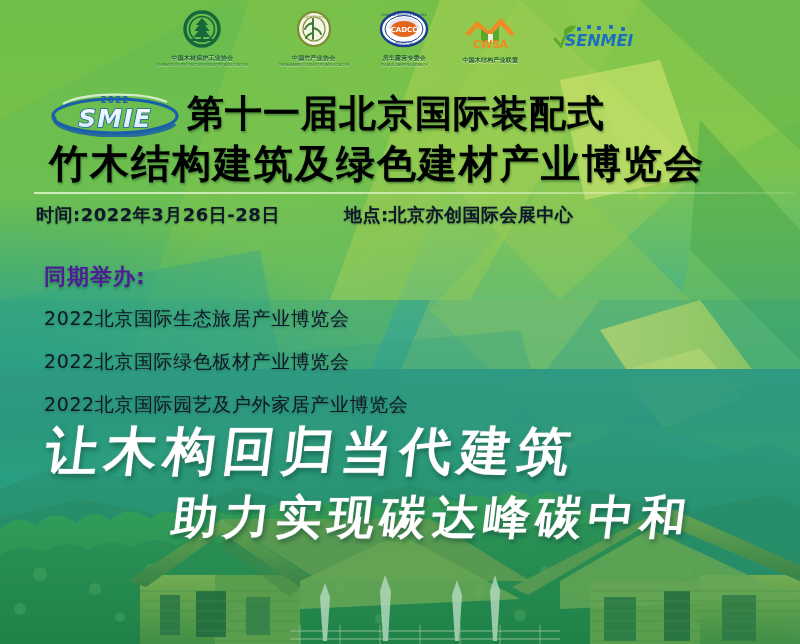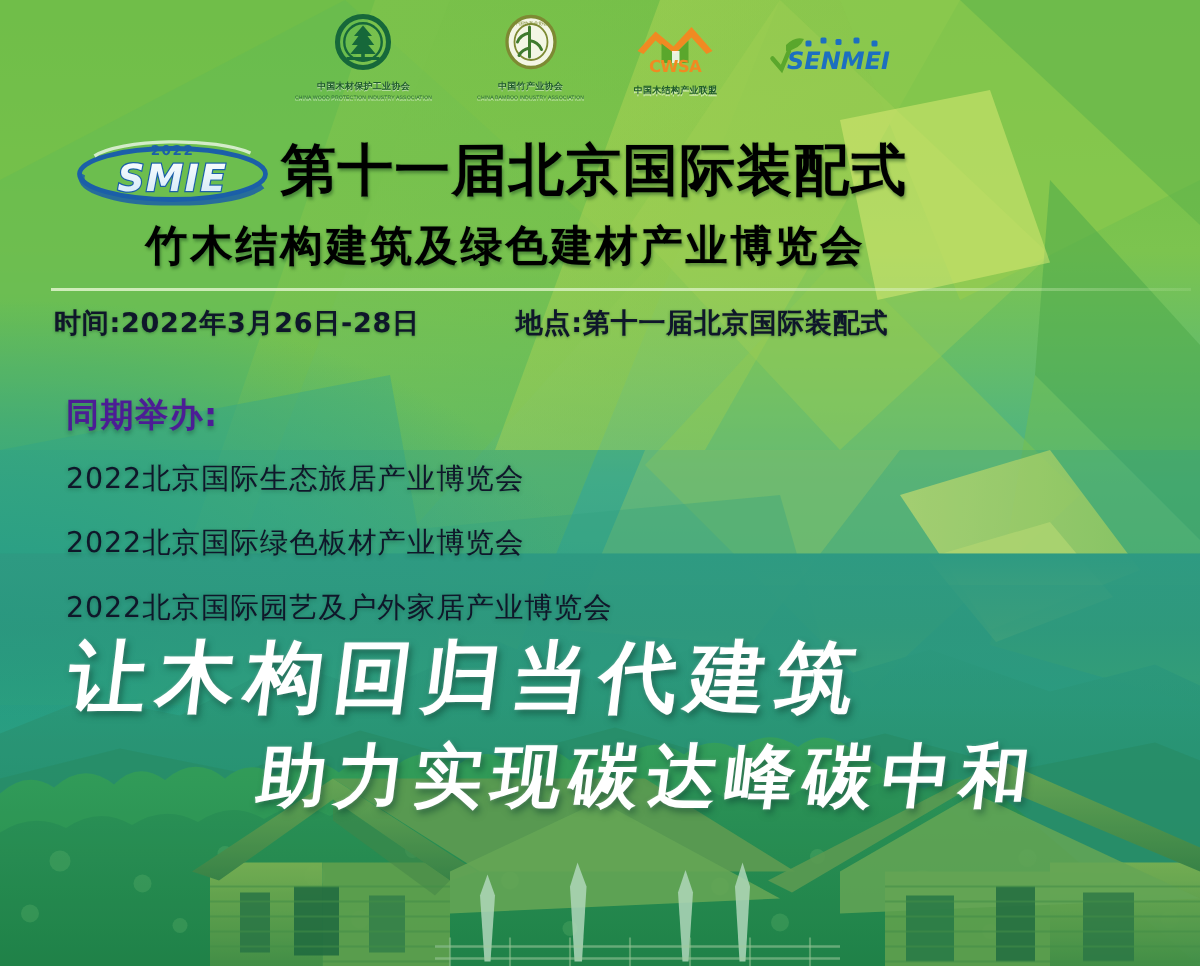--- a/index.html
+++ b/index.html
@@ -81,21 +81,21 @@
     font-size:37px;
     line-height:44px;
     color:#000000;
     letter-spacing:1px;
     text-shadow:1px 2px 2px rgba(25,70,30,.40), 0 0 1px rgba(30,80,35,.5);
     white-space:nowrap;
   }
   .title-line2{
     padding-left:34px;margin-top:2px;
   }
-  .title-line2 .t-main{font-size:28px;letter-spacing:2px;margin-left:48px;}
+  .title-line2 .t-main{font-size:39px;letter-spacing:2px;}
 
   .rule{
     position:absolute;left:34px;top:192px;width:760px;height:2px;
     background:linear-gradient(90deg, rgba(225,245,205,.85) 0%, rgba(222,243,200,.75) 55%, rgba(210,238,190,.15) 100%);
     z-index:20;
   }
 
   
   .meta{
     position:absolute;left:36px;top:203px;z-index:20;
@@ -348,20 +348,35 @@
           <ellipse cx="21" cy="19" rx="16" ry="17" fill="#f3f6e4" stroke="#7d8a33" stroke-width="2.2"></ellipse>
           <ellipse cx="21" cy="19" rx="11" ry="12" fill="none" stroke="#7d8a33" stroke-width="1.2"></ellipse>
           <path d="M20 9 v20 M20 13 q-6 1 -8 6 M20 18 q6 1 8 6 M20 23 q-5 1 -7 5" stroke="#3f7a2e" stroke-width="2" fill="none" stroke-linecap="round"></path>
           <text x="21" y="7.5" font-size="3.2" fill="#7d8a33" text-anchor="middle" font-family="DejaVu Sans">中国竹产业协会</text>
         </svg>
       </span>
       <span class="cap">中国竹产业协会</span>
       <span class="cap en">CHINA BAMBOO INDUSTRY ASSOCIATION</span>
     </div>
 
+    <div class="logo">
+      <span class="mark">
+        <svg width="50" height="40" viewBox="0 0 50 40">
+          <ellipse cx="25" cy="19" rx="23" ry="17" fill="#ffffff" stroke="#1b3d8f" stroke-width="2.4"></ellipse>
+          <ellipse cx="25" cy="19" rx="19" ry="13.5" fill="none" stroke="#1b3d8f" stroke-width="1"></ellipse>
+          <path d="M9 19 a16 12 0 0 1 32 0 z" fill="#1b3d8f" opacity=".12"></path>
+          <ellipse cx="25" cy="19" rx="13" ry="8" fill="#e2661b"></ellipse>
+          <text x="25" y="21.6" font-size="7" font-weight="bold" fill="#ffffff" text-anchor="middle" font-family="DejaVu Sans">CADCC</text>
+          <text x="25" y="6" font-size="3" fill="#1b3d8f" text-anchor="middle" font-family="DejaVu Sans">CHINA AUTOMOBILE DEALERS</text>
+          <text x="25" y="34" font-size="3" fill="#1b3d8f" text-anchor="middle" font-family="DejaVu Sans">房车露营分会</text>
+        </svg>
+      </span>
+      <span class="cap">房车露营专委会</span>
+      <span class="cap en">RV AND CAMPING BRANCH</span>
+    </div>
 
     <div class="logo">
       <span class="mark">
         <svg width="62" height="40" viewBox="0 0 62 40">
           <path d="M6 22 L18 9 L30 19 L42 6 L56 22 L52 24 L42 13 L30 25 L18 15 L10 24 Z" fill="#f08a22"></path>
           <path d="M22 17 L31 24 L40 15 L40 30 L22 30 Z" fill="#5aa72c"></path>
           <rect x="29" y="22" width="5" height="8" fill="#ffffff" opacity=".85"></rect>
           <text x="31" y="36" font-size="11" font-weight="bold" fill="#f08a22" text-anchor="middle" font-family="DejaVu Sans" letter-spacing="-0.5">CWSA</text>
         </svg>
       </span>
@@ -411,21 +426,21 @@
     <div class="title-line2">
       <span class="t-main">竹木结构建筑及绿色建材产业博览会</span>
     </div>
   </div>
 
   <div class="rule"></div>
 
   <div class="meta">
     <span>时间:2022年3月26日-28日</span>
     <span class="gap"></span>
-    <span>地点:第十一届北京国际装配式</span>
+    <span>地点:北京亦创国际会展中心</span>
   </div>
 
   <div class="concurrent">
     <div class="head">同期举办:</div>
     <div class="ev">2022北京国际生态旅居产业博览会</div>
     <div class="ev">2022北京国际绿色板材产业博览会</div>
     <div class="ev">2022北京国际园艺及户外家居产业博览会</div>
   </div>
 
   <div class="slogan1">让木构回归当代建筑</div>

